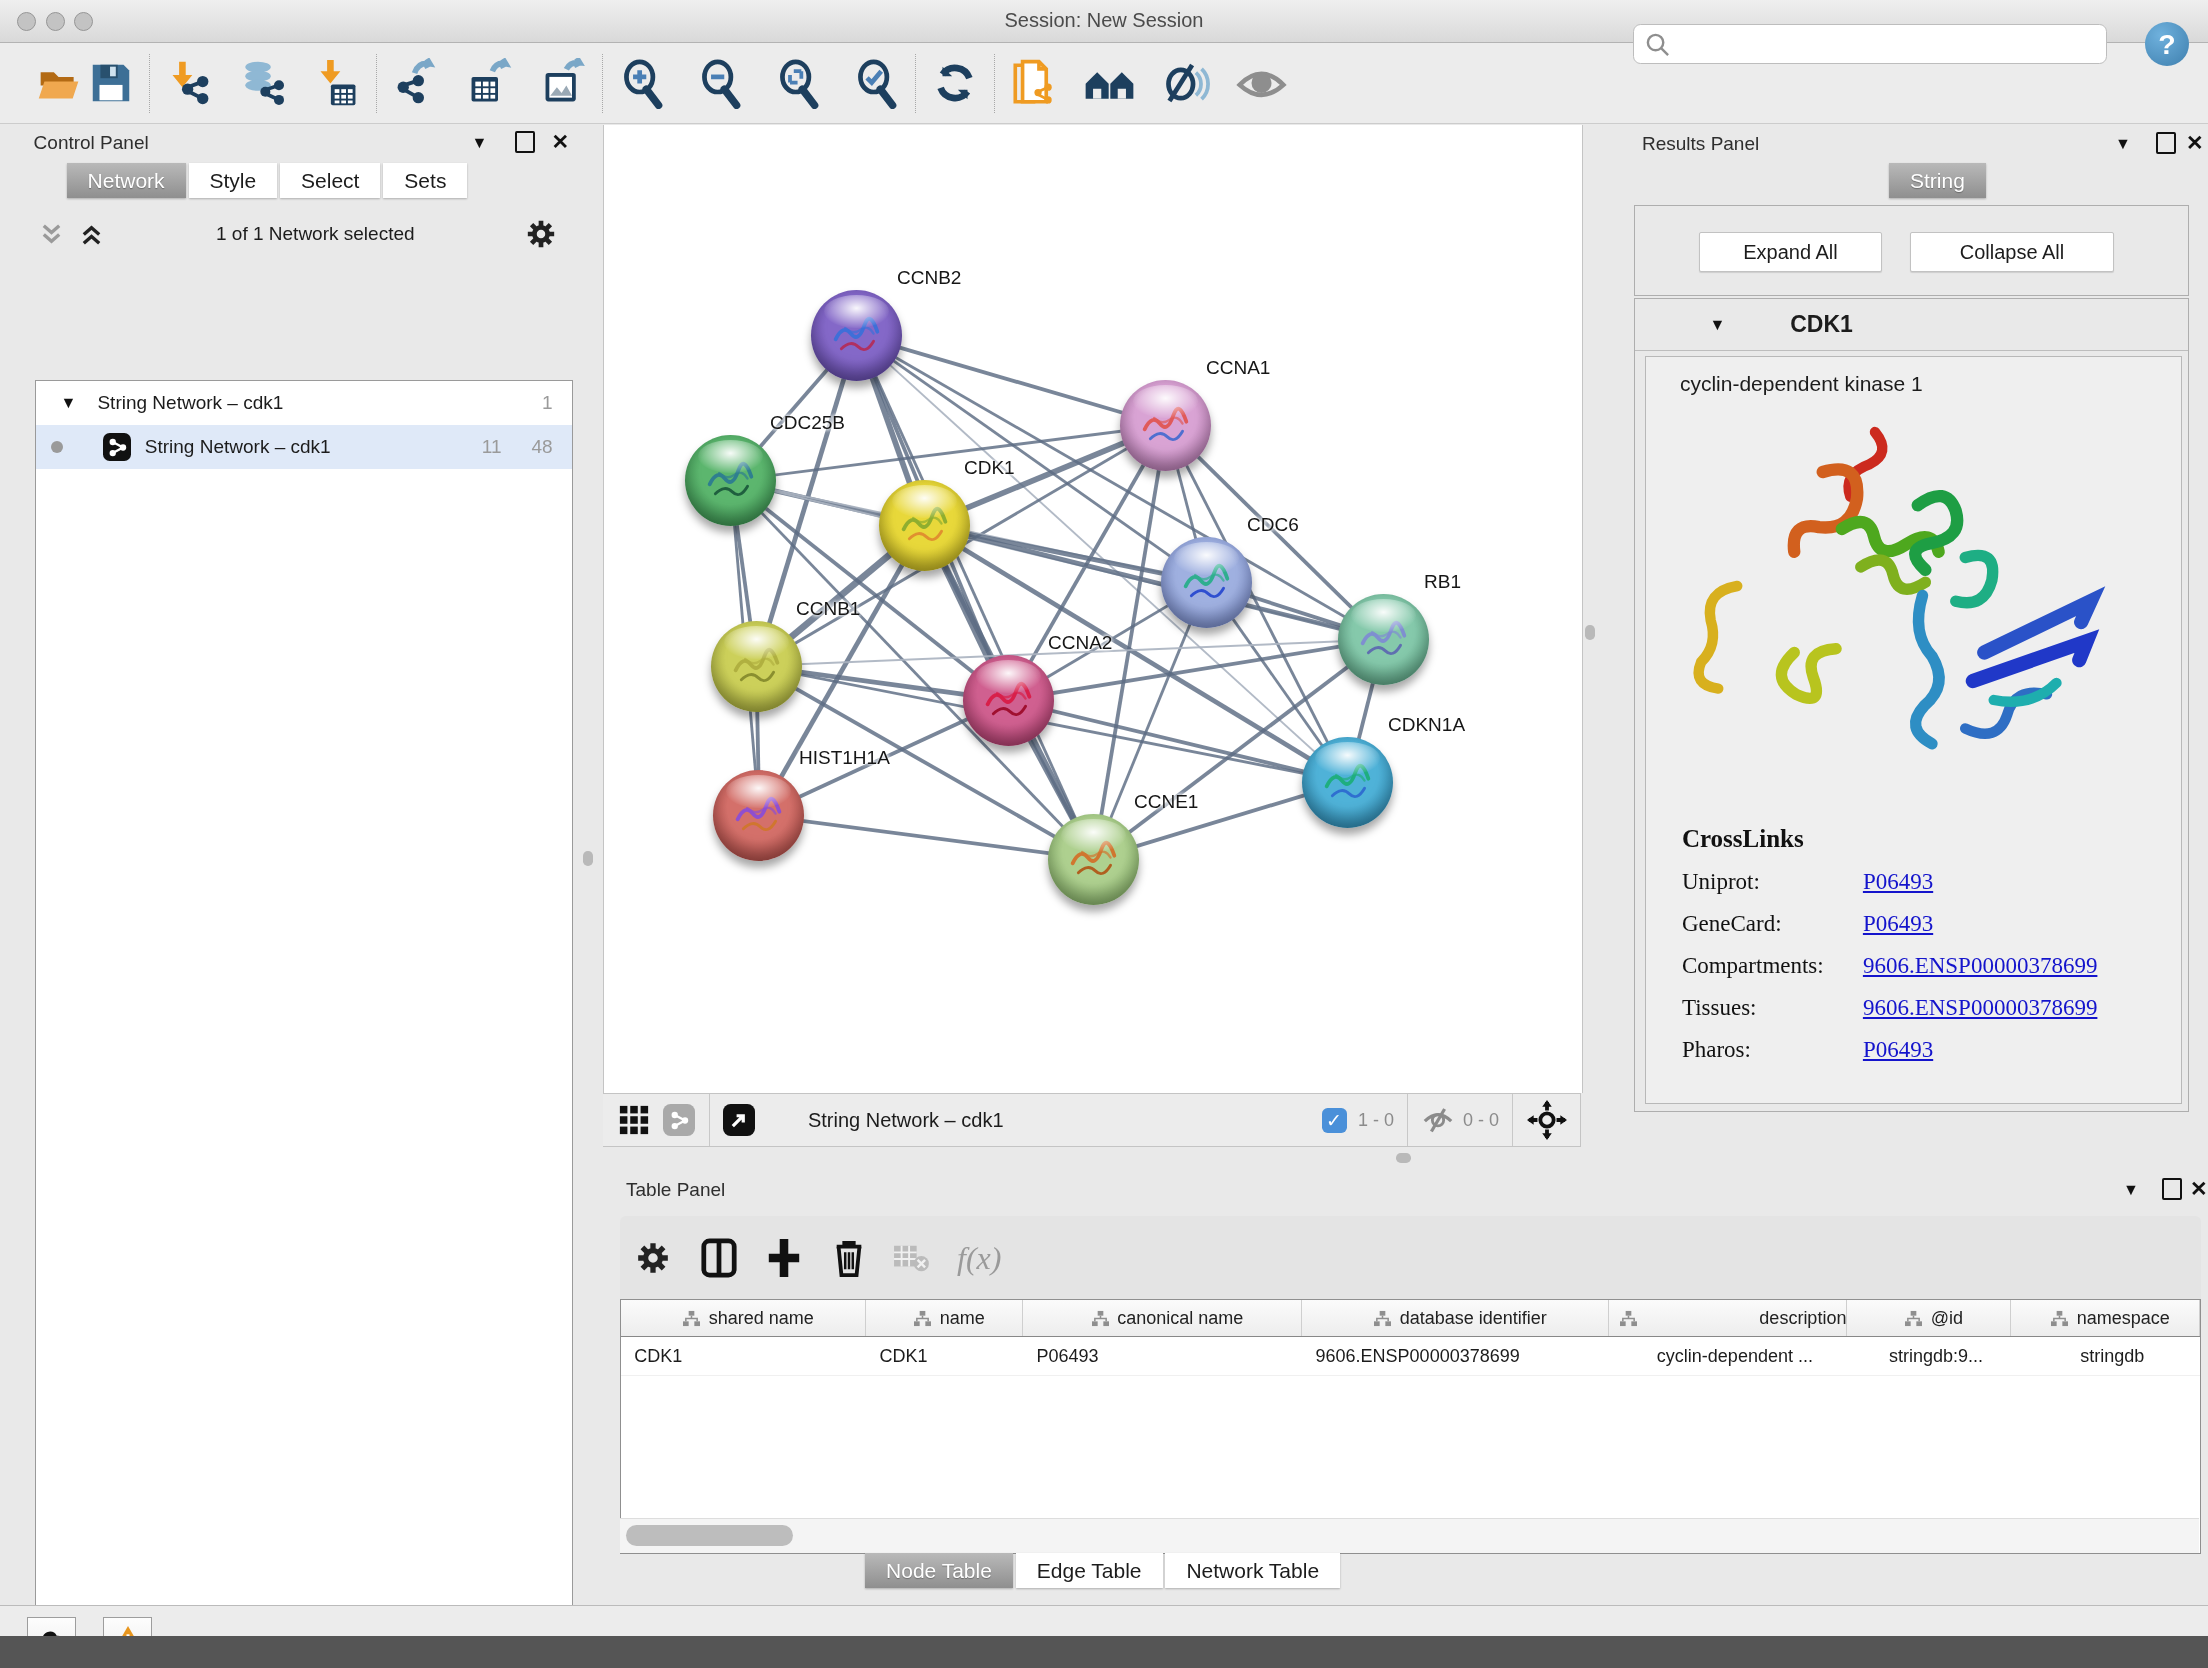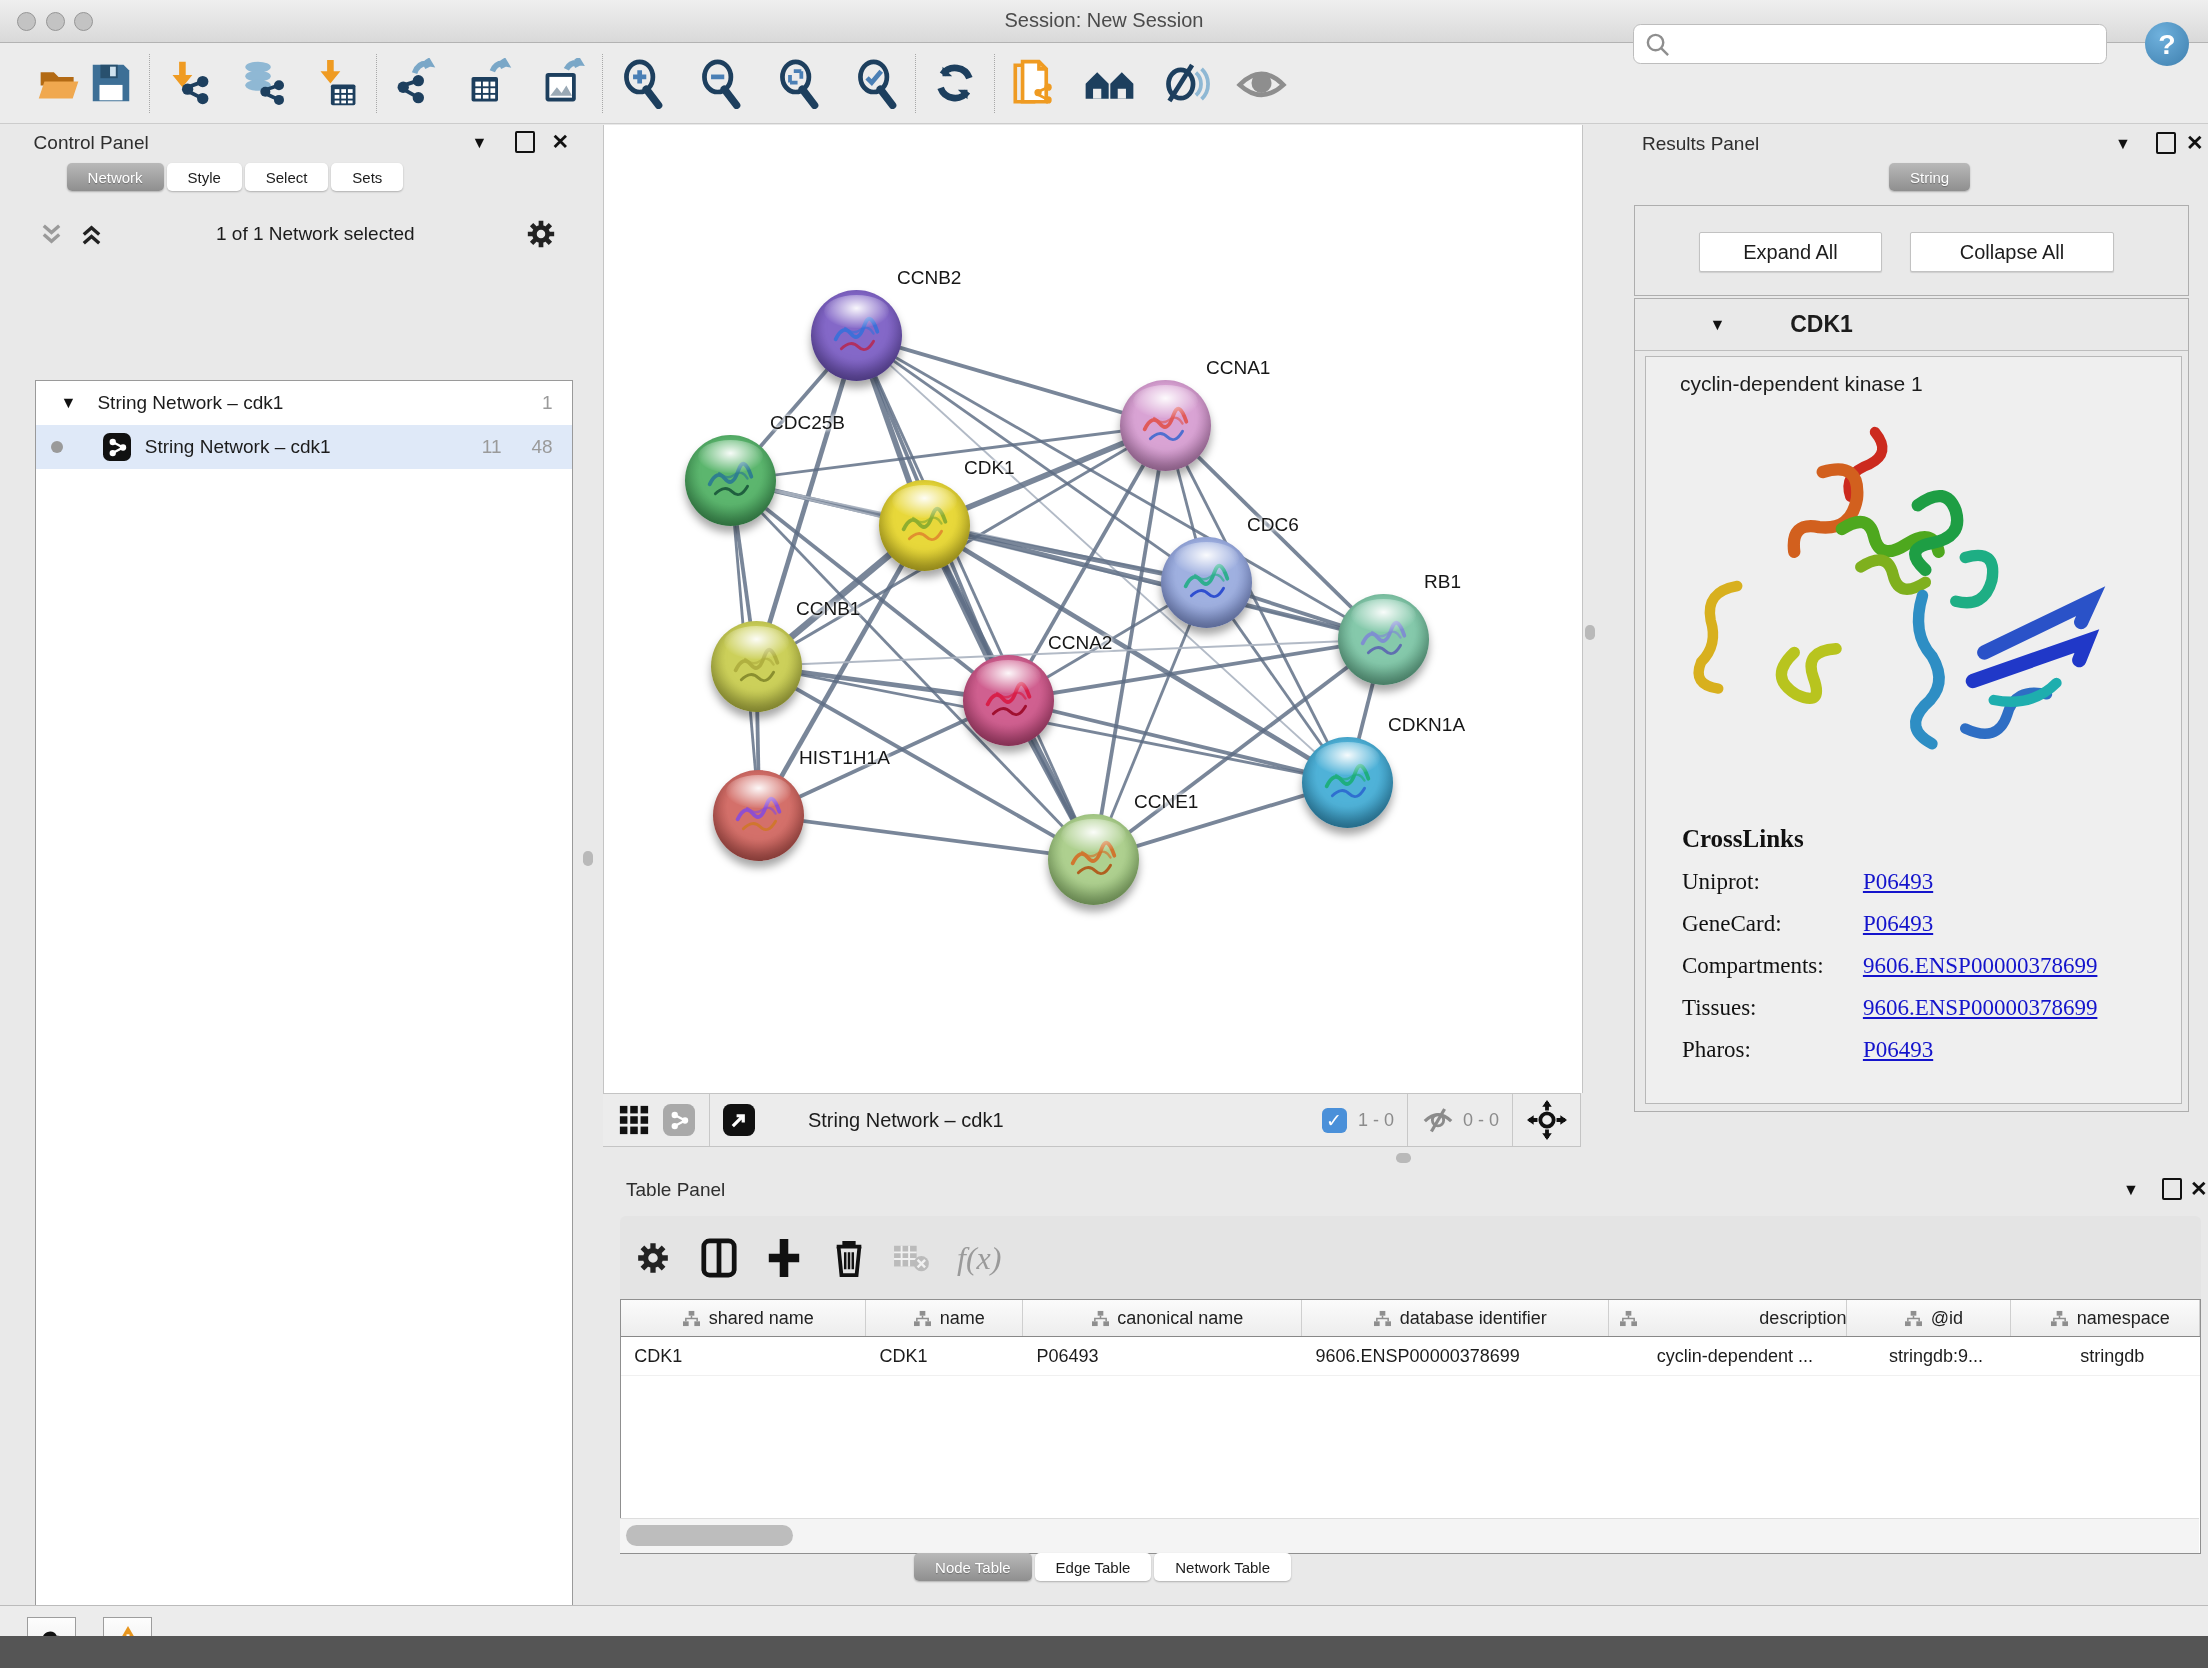--- a/index.html
+++ b/index.html
@@ -21,21 +21,21 @@
     border:1px solid #bdbdbd;border-radius:7.6px;display:flex;align-items:center;padding-left:11.4px;box-sizing:border-box;}
   .help-btn{position:absolute;left:2145px;top:22px;width:44px;height:44px;border-radius:50%;
     background:radial-gradient(circle at 35% 30%,#6fb1dd,#3e7fae);display:flex;align-items:center;justify-content:center;
     color:#fff;font-size:28.5px;font-weight:bold;}
   
   .panel-title{font-size:19px;color:#2e2e2e;}
   .panel-ctl{position:absolute;font-size:18px;color:#111;}
   .tri{font-size:16px;color:#111;}
   .sq{display:inline-block;width:16px;height:18px;border:2.4px solid #111;border-radius:1.9px;}
   .xx{font-size:21px;font-weight:bold;color:#111;}
-  .tab{display:inline-block;border-radius:5px;padding:5.7px 21px;font-size:15px;background:#fff;
+  .tab{display:inline-block;border-radius:0;padding:5.7px 21px;font-size:21px;background:#fff;
     box-shadow:0 1px 1.9px rgba(0,0,0,.25);margin-right:2.9px;}
   .tab.sel{background:linear-gradient(#b9b9b9,#8f8f8f);color:#fff;text-shadow:0 1px 1px rgba(0,0,0,.3);}
   
   .net-list{position:absolute;left:27px;top:255px;width:536px;height:1322px;background:#fff;
     border:1.9px solid #9a9a9a;}
   .net-row{height:44px;display:flex;align-items:center;font-size:19px;}
   .net-row .cnt{color:#9a9a9a;}
   .row-sel{background:#dfe9f8;}
   .dot{width:12.4px;height:12.4px;border-radius:50%;background:#9a9a9a;}
   .share-badge{width:28.5px;height:28.5px;border-radius:6.7px;background:#111;display:flex;align-items:center;justify-content:center;}

